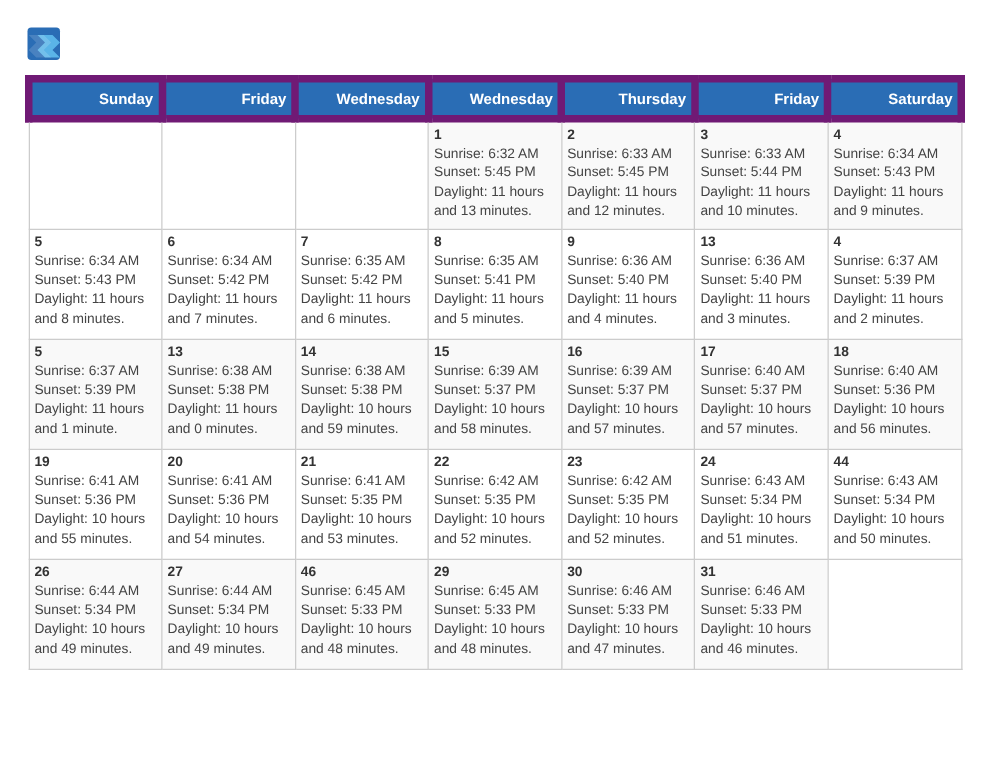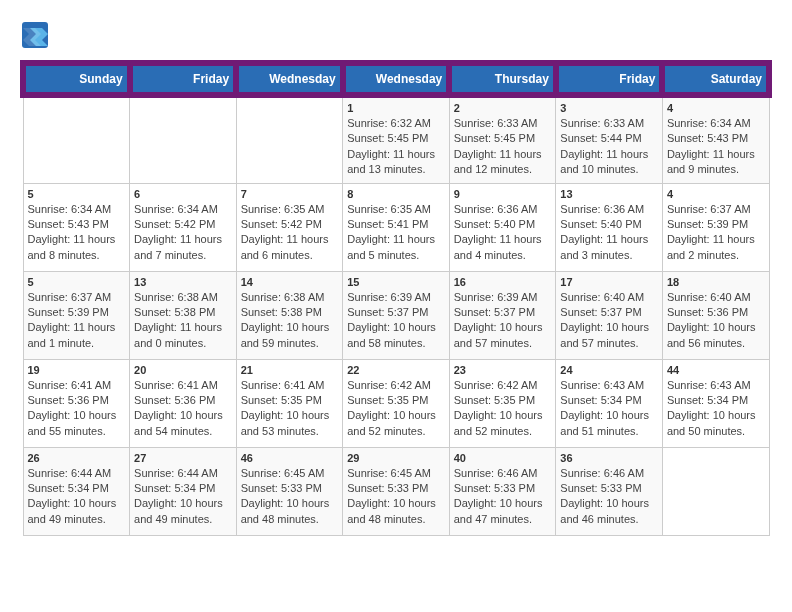--- a/index.html
+++ b/index.html
@@ -331,28 +331,28 @@
 and 48 minutes.</div>
         </td>
         <td>
           <div class="day-number">29</div>
           <div class="day-info" style="white-space: pre-line;">Sunrise: 6:45 AM
 Sunset: 5:33 PM
 Daylight: 10 hours
 and 48 minutes.</div>
         </td>
         <td>
-          <div class="day-number">40</div>
+          <div class="day-number">30</div>
           <div class="day-info" style="white-space: pre-line;">Sunrise: 6:46 AM
 Sunset: 5:33 PM
 Daylight: 10 hours
 and 47 minutes.</div>
         </td>
         <td>
-          <div class="day-number">36</div>
+          <div class="day-number">31</div>
           <div class="day-info" style="white-space: pre-line;">Sunrise: 6:46 AM
 Sunset: 5:33 PM
 Daylight: 10 hours
 and 46 minutes.</div>
         </td>
         <td class="empty-cell"></td>
       </tr>
     </tbody>
 </table>
 

